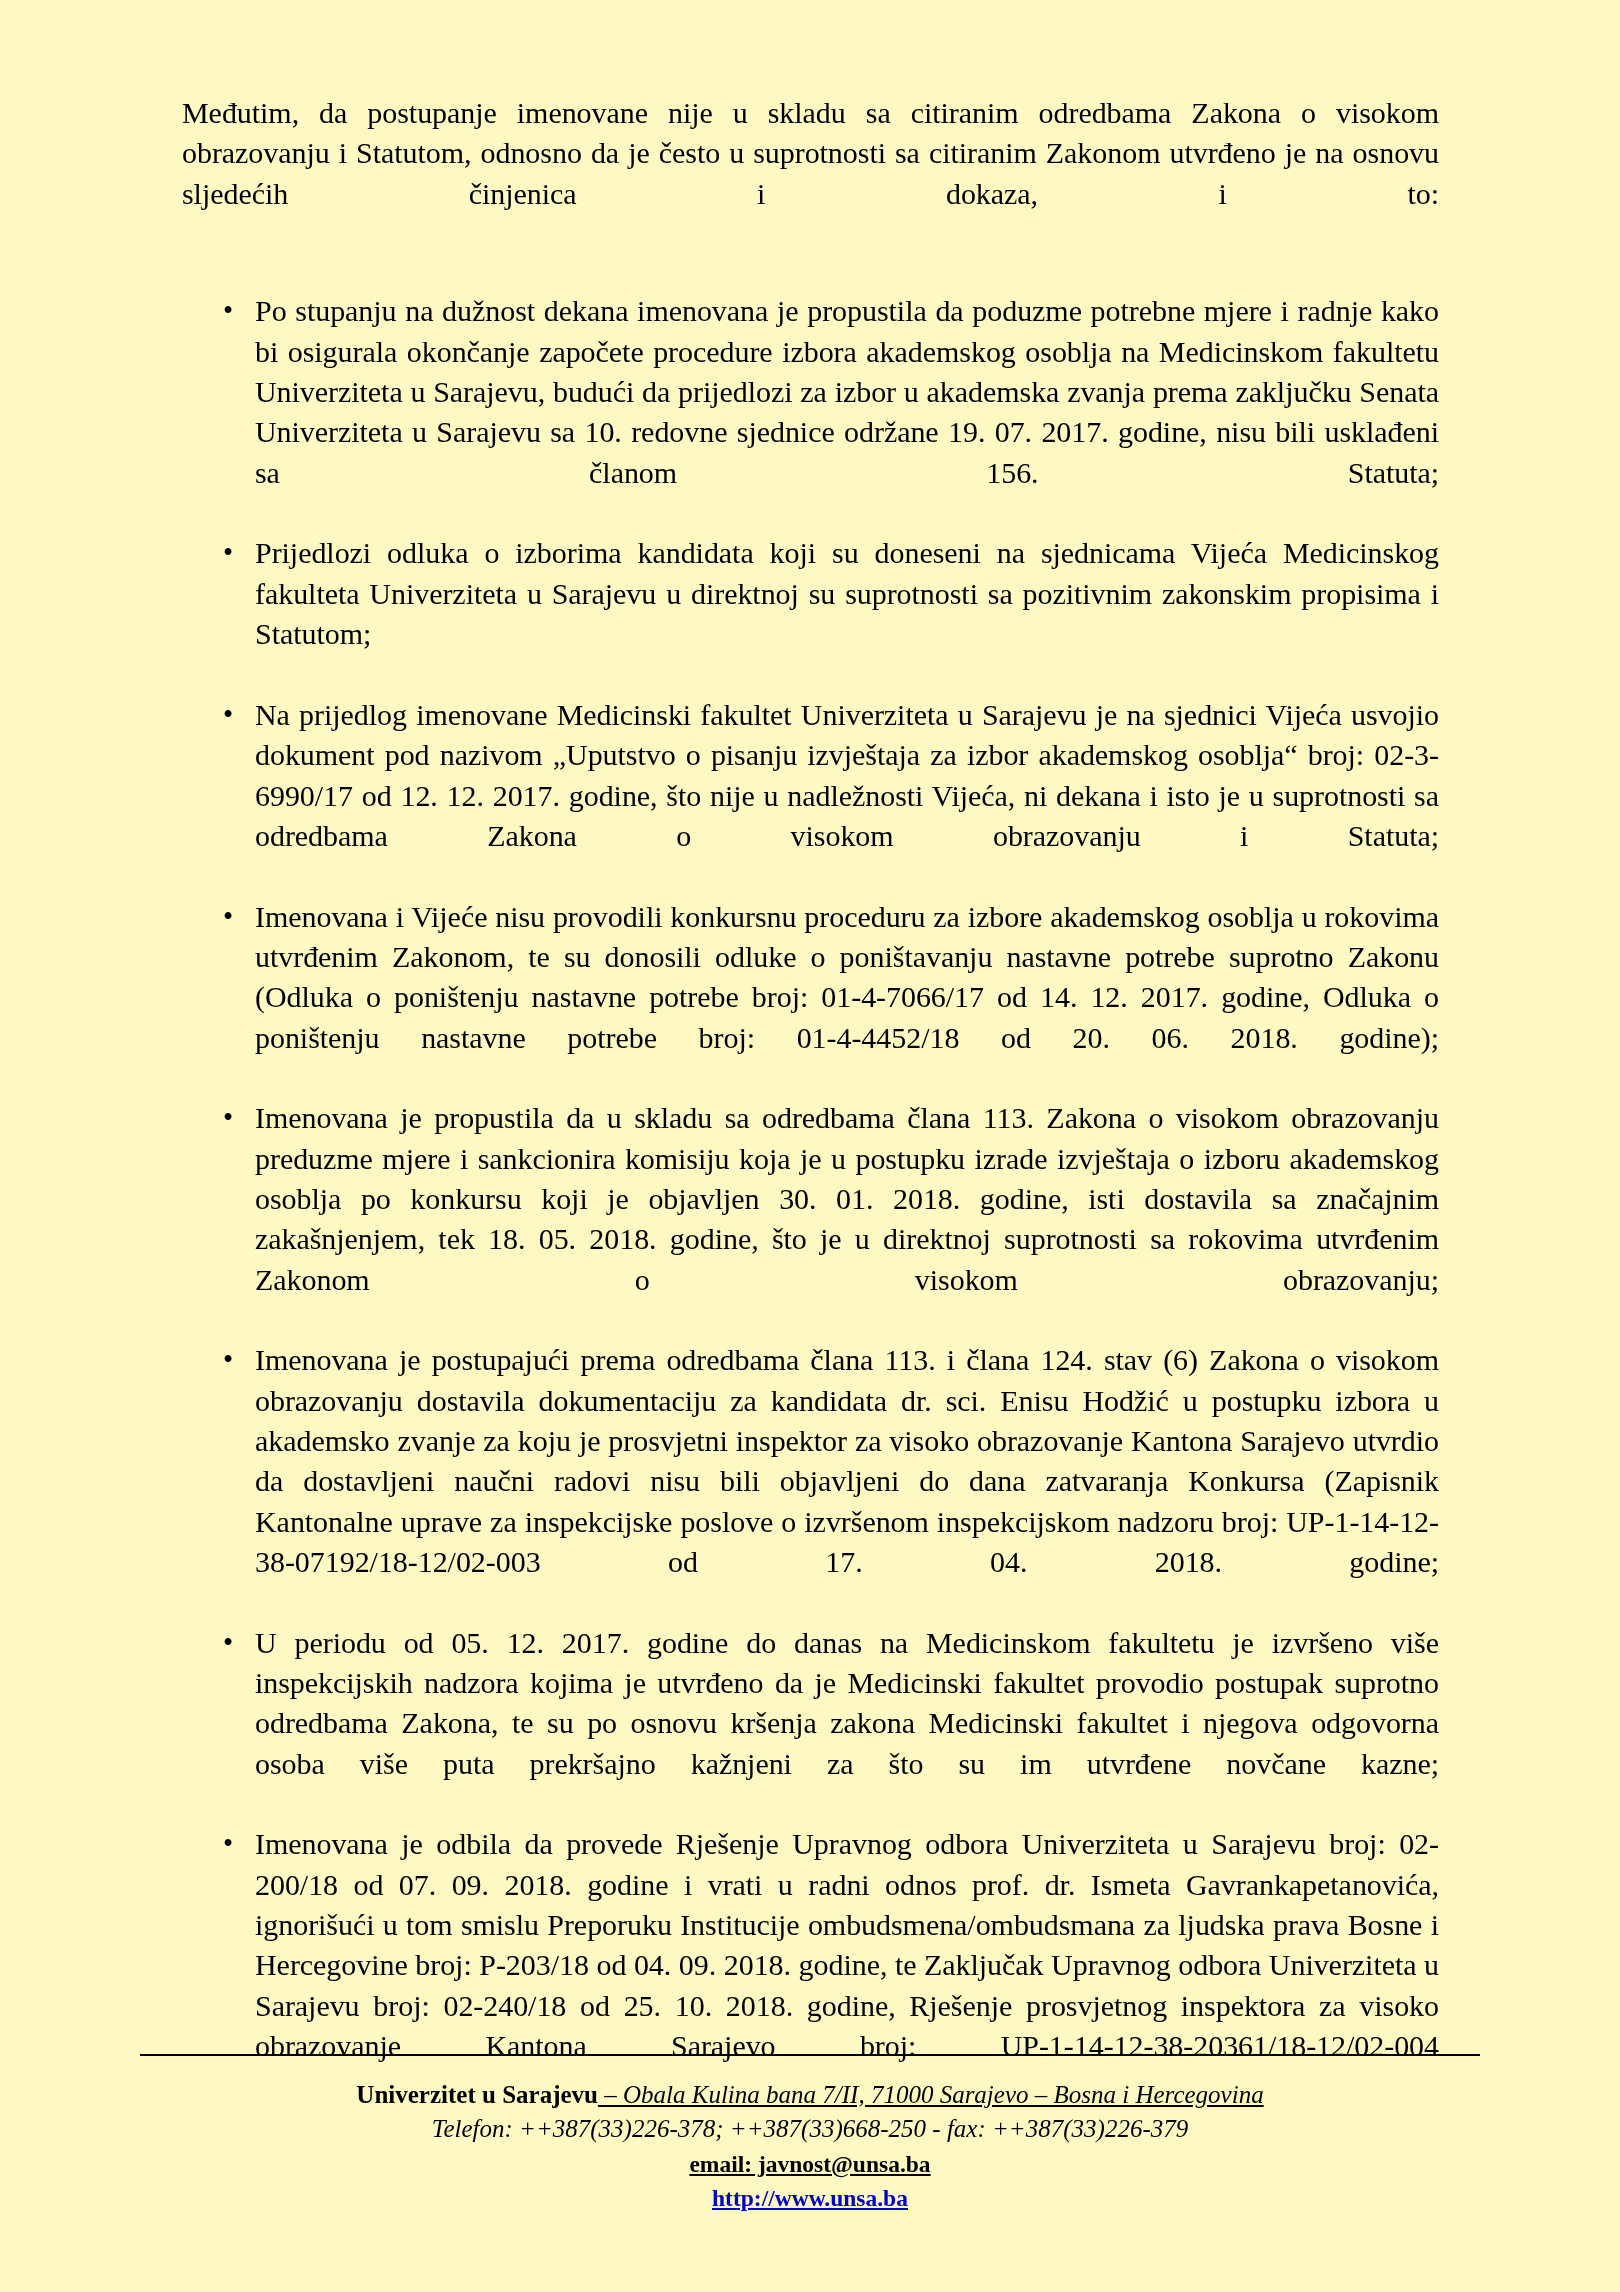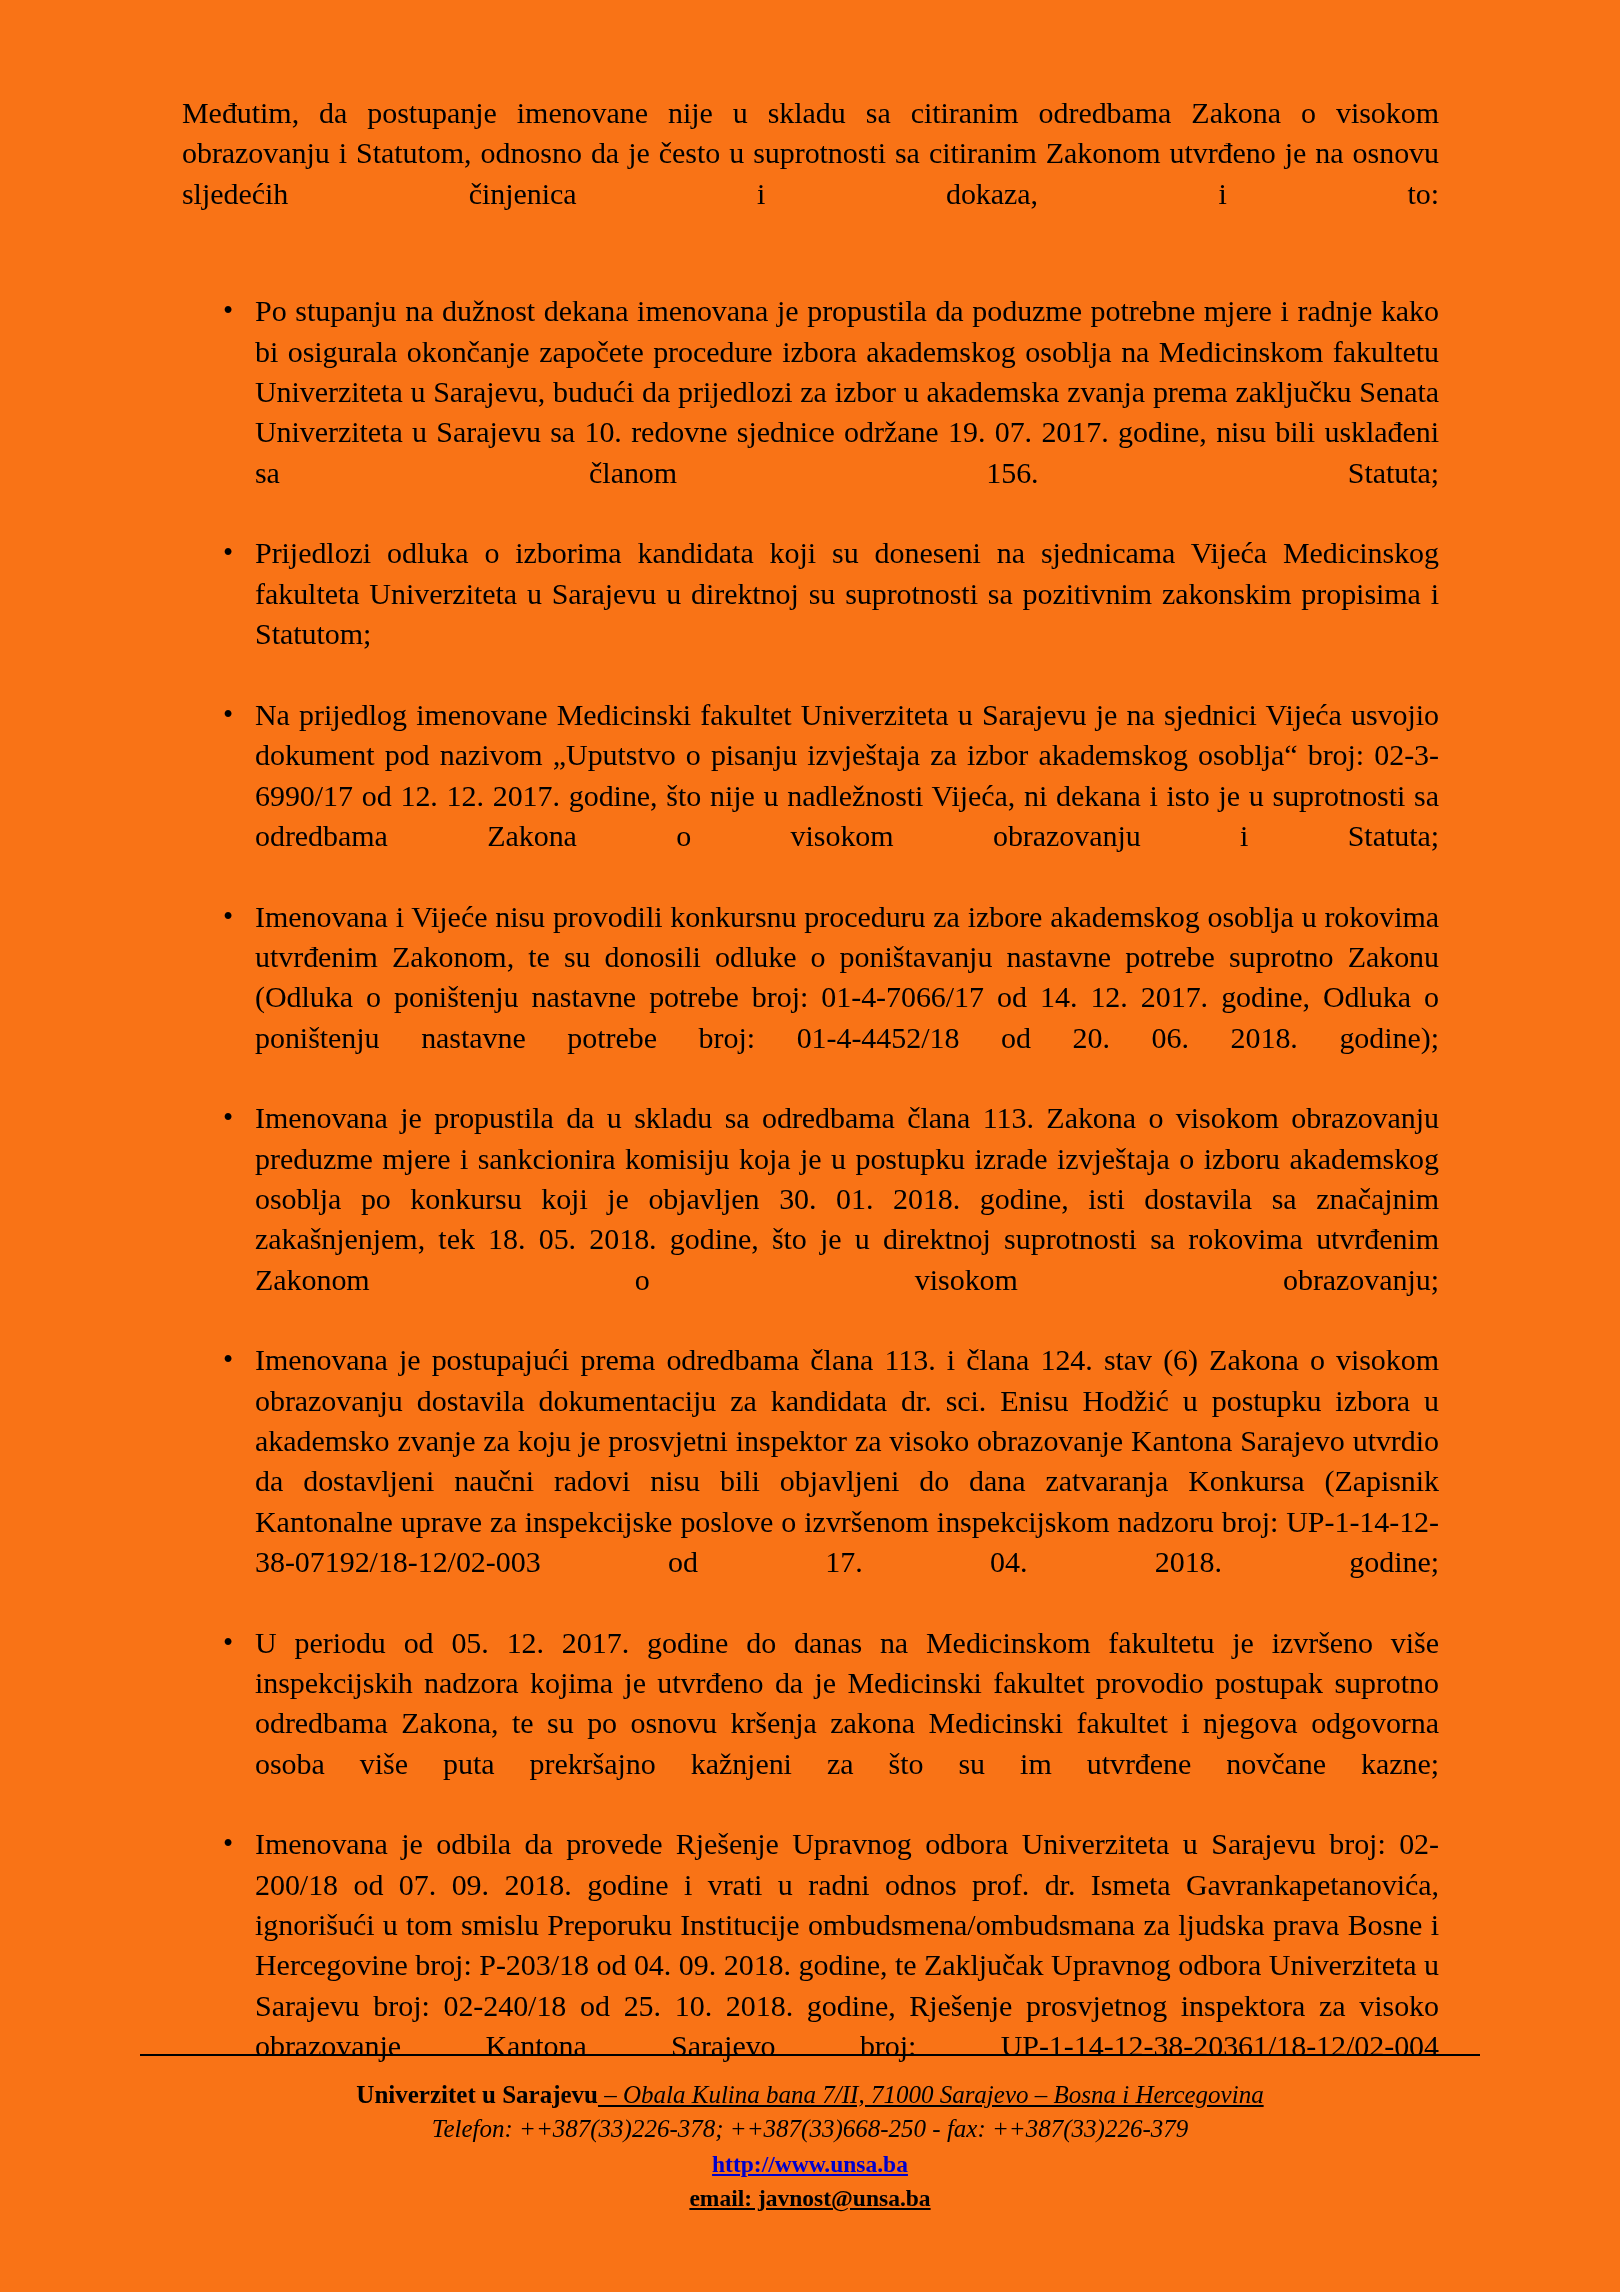--- a/index.html
+++ b/index.html
@@ -11,21 +11,21 @@
   body {
     font-family: "Liberation Serif", "DejaVu Serif", serif;
     color: #000000;
     -webkit-font-smoothing: antialiased;
   }
   .page {
     position: relative;
     width: 1620px;
     height: 2293px;
     margin: 0 auto;
-    background: #f97316;
+    background: #fef9c3;
     box-sizing: border-box;
     overflow: hidden;
   }
   .content {
     position: absolute;
     left: 182px;
     top: 93px;
     width: 1257px;
   }
   .intro {
@@ -177,22 +177,22 @@
   <div class="footer">
     <hr class="footer-rule">
     <div class="footer-lines">
       <div class="footer-line">
         <span class="footer-org">Univerzitet u Sarajevu</span><span class="footer-addr"> – Obala Kulina bana 7/II, 71000 Sarajevo – Bosna i Hercegovina</span>
       </div>
       <div class="footer-line footer-sub">
         <span class="footer-phone">Telefon: ++387(33)226-378; ++387(33)668-250 -  fax: ++387(33)226-379</span>
       </div>
       <div class="footer-line footer-sub">
-        <a class="footer-url" href="#">http://www.unsa.ba</a>
+        <a class="footer-email" href="#">email: javnost@unsa.ba </a>
       </div>
       <div class="footer-line footer-sub">
-        <a class="footer-email" href="#">email: javnost@unsa.ba </a>
+        <a class="footer-url" href="#">http://www.unsa.ba</a>
       </div>
     </div>
   </div>
 
 </div>
 
 
 </body></html>

